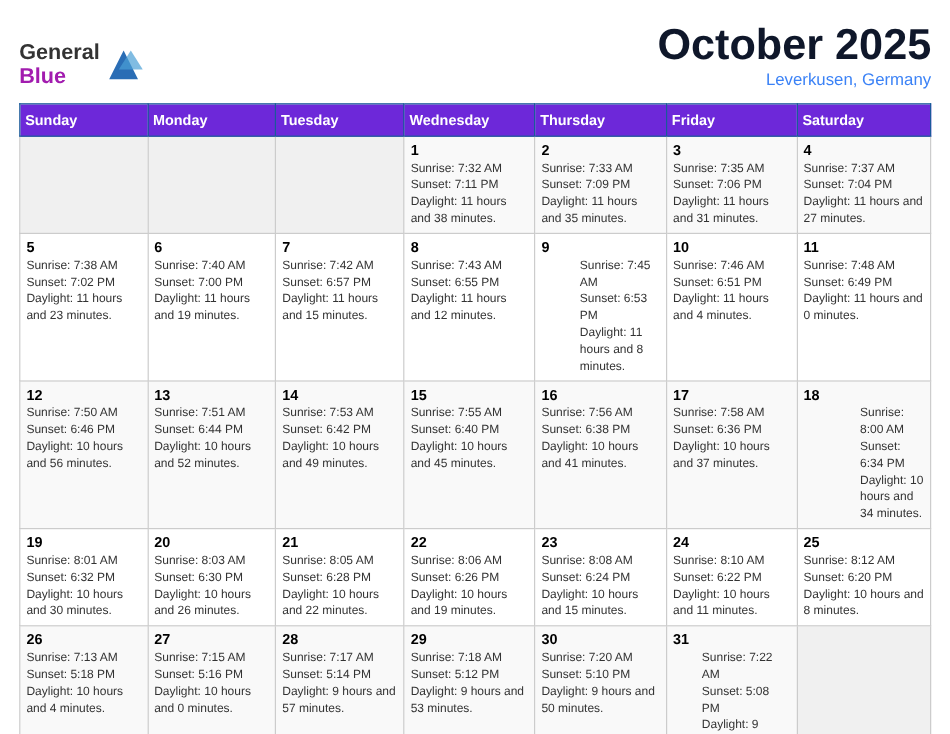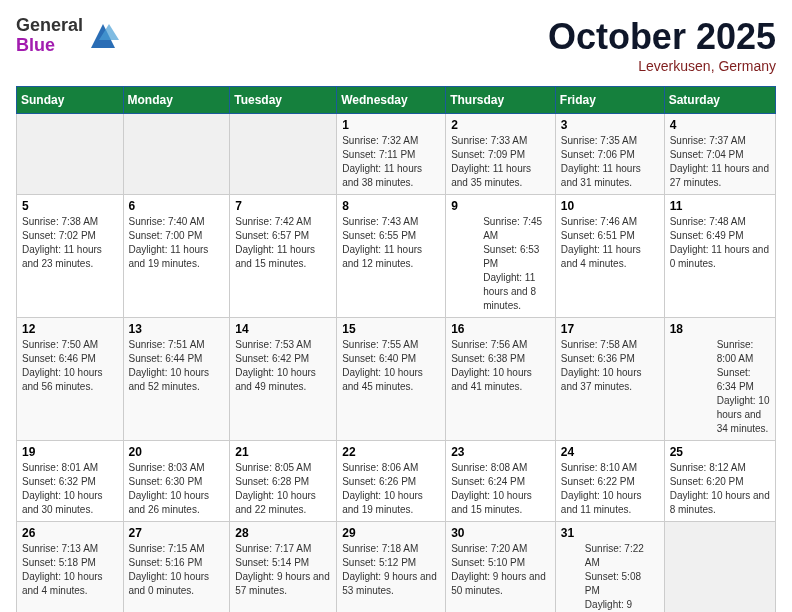--- a/index.html
+++ b/index.html
@@ -6,21 +6,21 @@
     body {
       font-family: Arial, sans-serif;
       background: #fff;
       width: 792px;
       min-height: 612px;
       padding: 16px;
     }
     .header {
       display: flex;
       justify-content: space-between;
-      align-items: flex-start;
+      align-items: flex-end;
       margin-bottom: 12px;
     }
     .logo {
       display: flex;
       align-items: center;
     }
     .logo-text {
       display: flex;
       flex-direction: column;
       line-height: 1.1;
@@ -43,29 +43,29 @@
     .title-block {
       text-align: right;
     }
     .calendar-title {
       font-size: 36px;
       font-weight: bold;
       color: #0f172a;
     }
     .calendar-subtitle {
       font-size: 14px;
-      color: #7f1d1d;
+      color: #3b82f6;
     }
     table {
       width: 100%;
       border-collapse: collapse;
       font-size: 10.5px;
     }
     thead tr th {
-      background-color: #15803d;
+      background-color: #6d28d9;
       color: #fff;
       padding: 6px 4px;
       text-align: left;
       font-size: 12px;
       font-weight: bold;
       border: 1px solid #1a5a9a;
     }
     tbody tr td {
       border: 1px solid #ccc;
       vertical-align: top;

